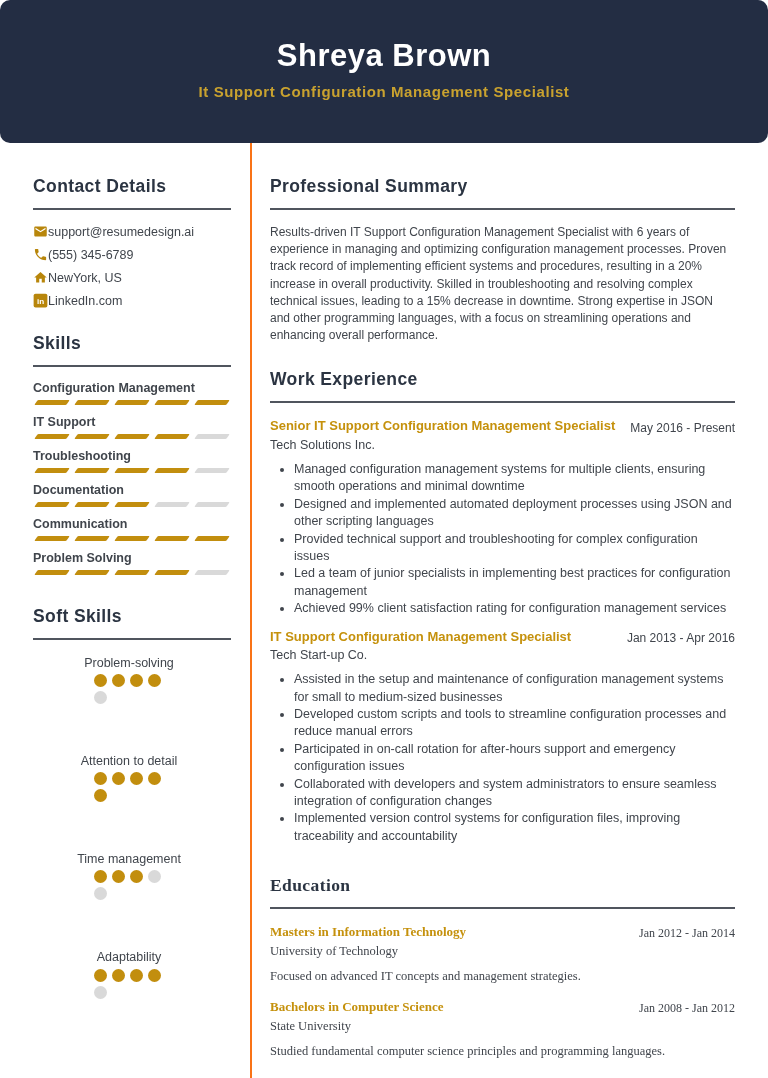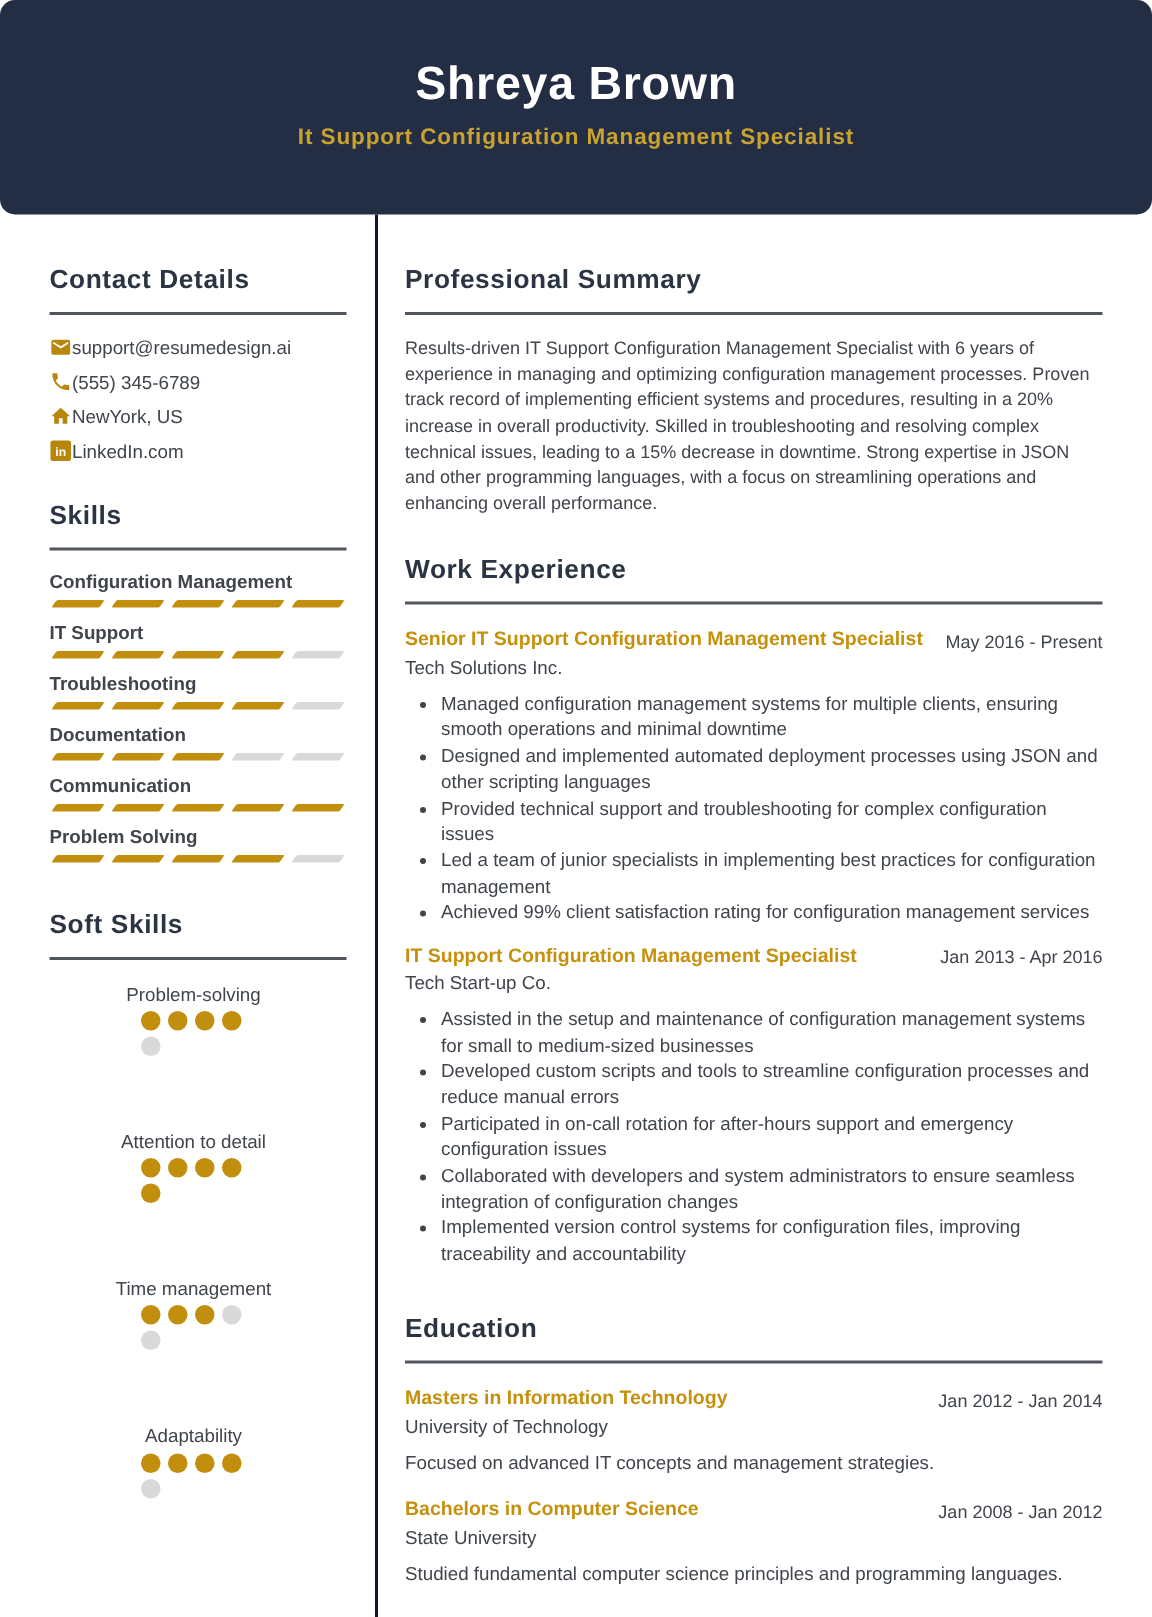--- a/index.html
+++ b/index.html
@@ -25,21 +25,21 @@
     color: #ffffff; font-size: 31px; font-weight: bold; letter-spacing: 0.5px;
   }
   .header .job-title {
     color: #c9a22f; font-size: 15px; font-weight: bold; letter-spacing: 0.6px;
   }
 
   
   .page { display: flex; height: 935px; }
   .sidebar {
     width: 252px; flex: 0 0 252px;
-    border-right: 2px solid #0f172a;
+    border-right: 2px solid #f97316;
     padding: 33px 19px 10px 33px;
   }
   .main {
     flex: 1;
     padding: 33px 33px 0 18px;
   }
 
   
   .section { margin-bottom: 25px; }
   h2.sec-heading {
@@ -341,21 +341,21 @@
               <li>Assisted in the setup and maintenance of configuration management systems for small to medium-sized businesses</li>
               <li>Developed custom scripts and tools to streamline configuration processes and reduce manual errors</li>
               <li>Participated in on-call rotation for after-hours support and emergency configuration issues</li>
               <li>Collaborated with developers and system administrators to ensure seamless integration of configuration changes</li>
               <li>Implemented version control systems for configuration files, improving traceability and accountability</li>
             </ul>
           </div>
         </div>
     </div>
 
-    <div class="section" style="margin-top:30px;">
+    <div class="section" style="margin-top:30px;font-family:Liberation Serif, serif;">
       <h2 class="sec-heading">Education</h2>
       <div>
 
           <div class="edu-item">
             <div class="edu-head">
               <span class="edu-degree">Masters in Information Technology</span>
               <span class="edu-date">Jan 2012 - Jan 2014</span>
             </div>
             <div class="edu-school">University of Technology</div>
             <div class="edu-desc">Focused on advanced IT concepts and management strategies.</div>

